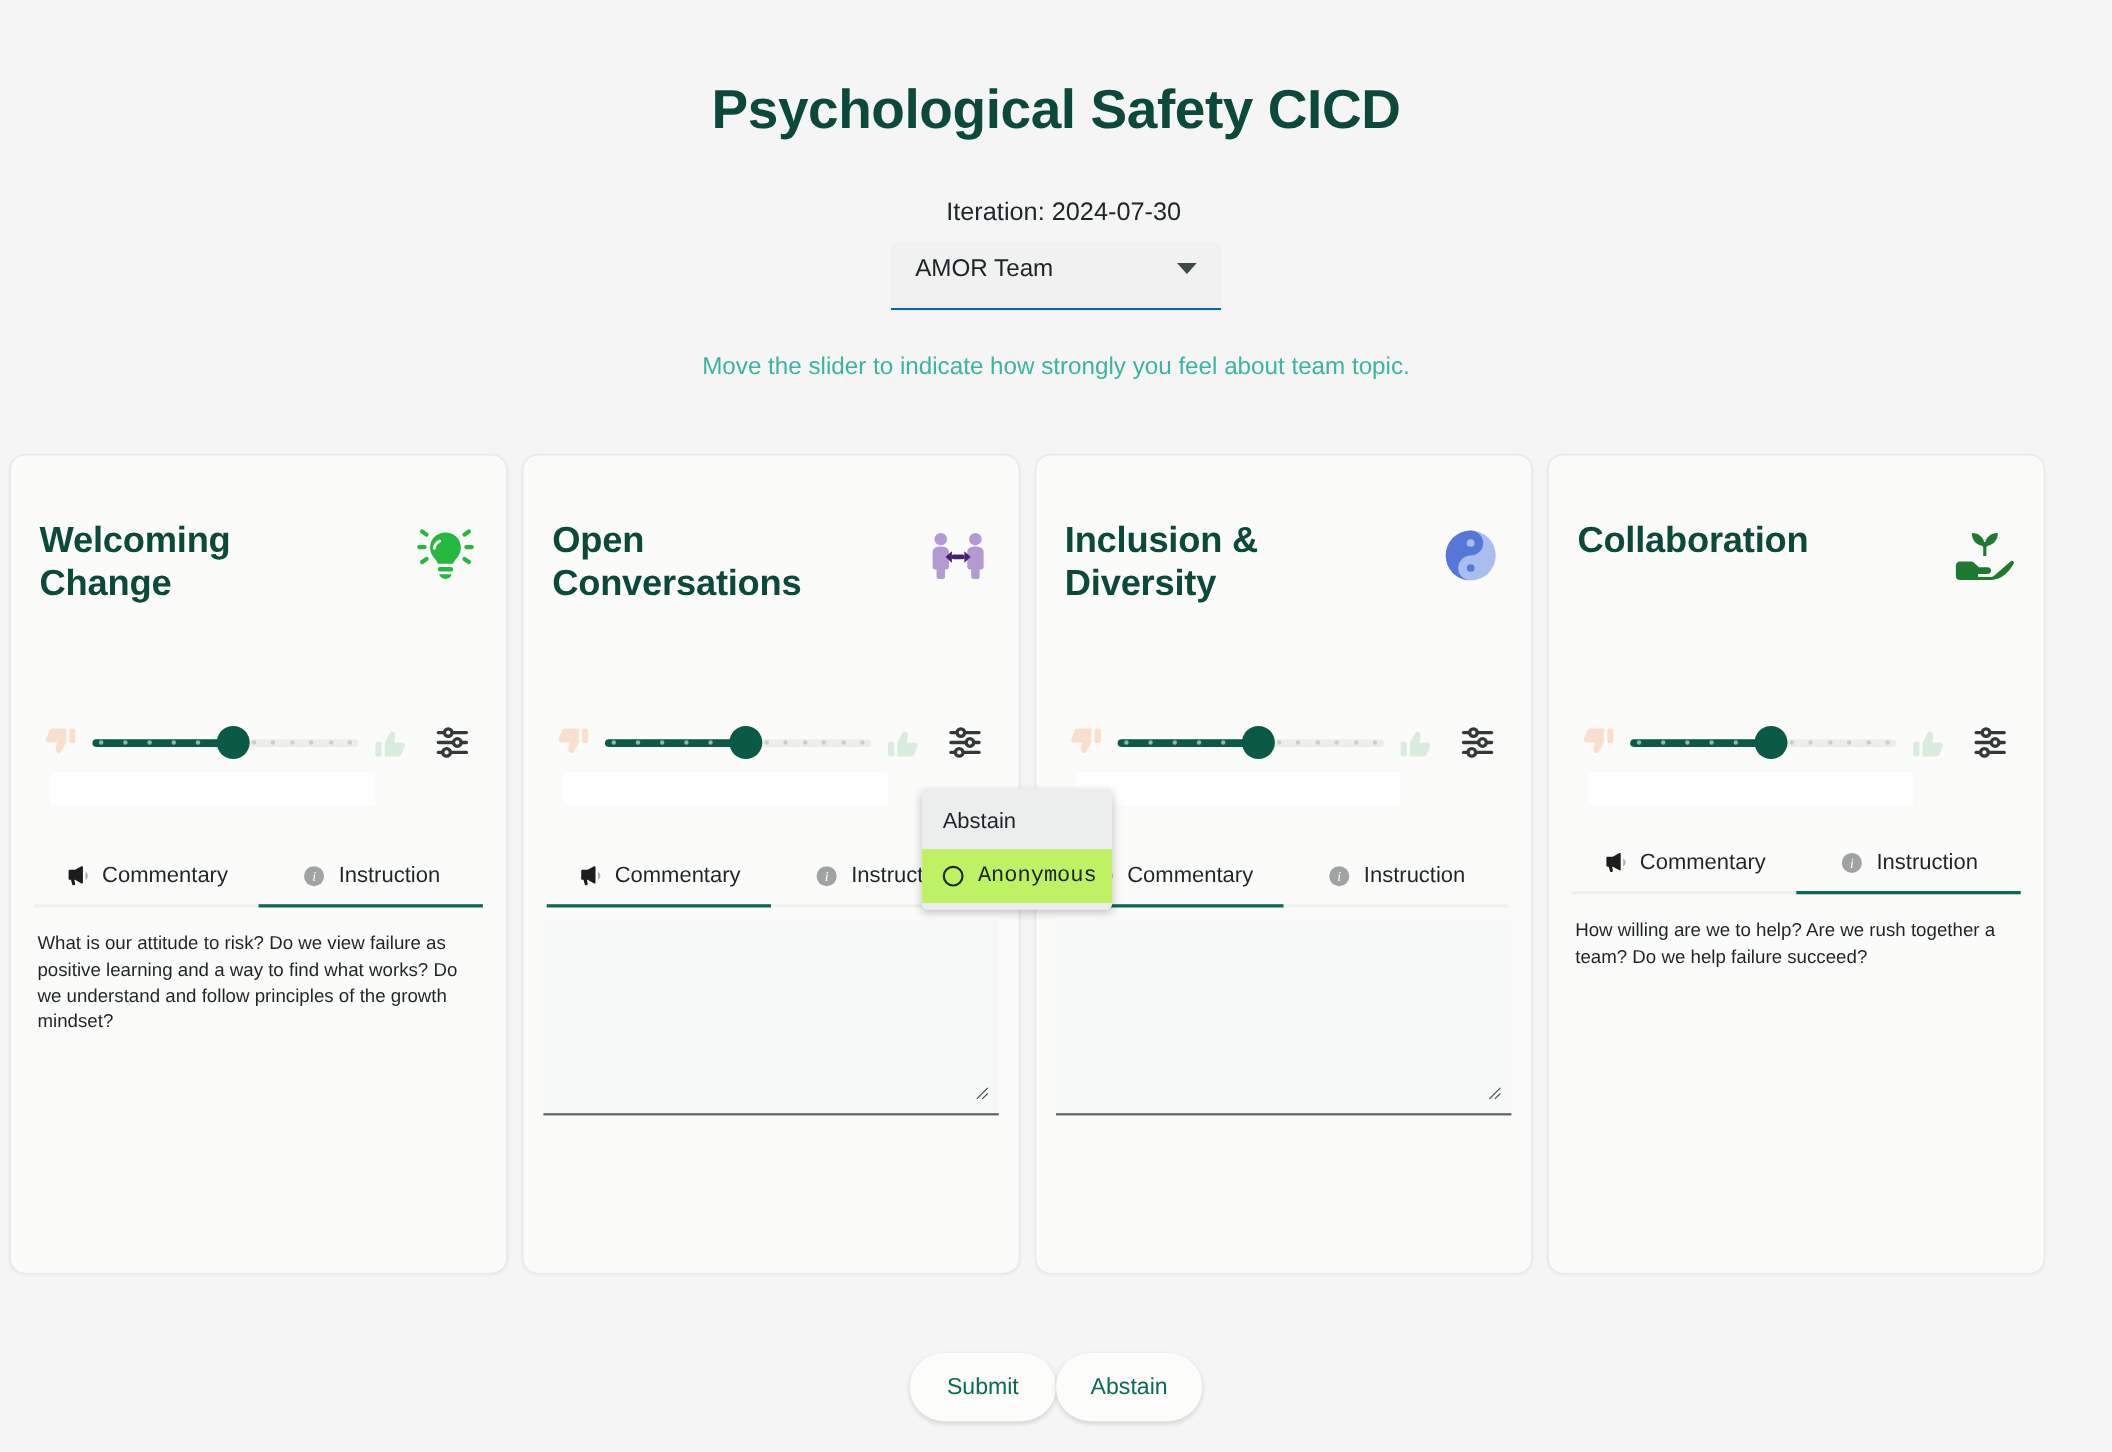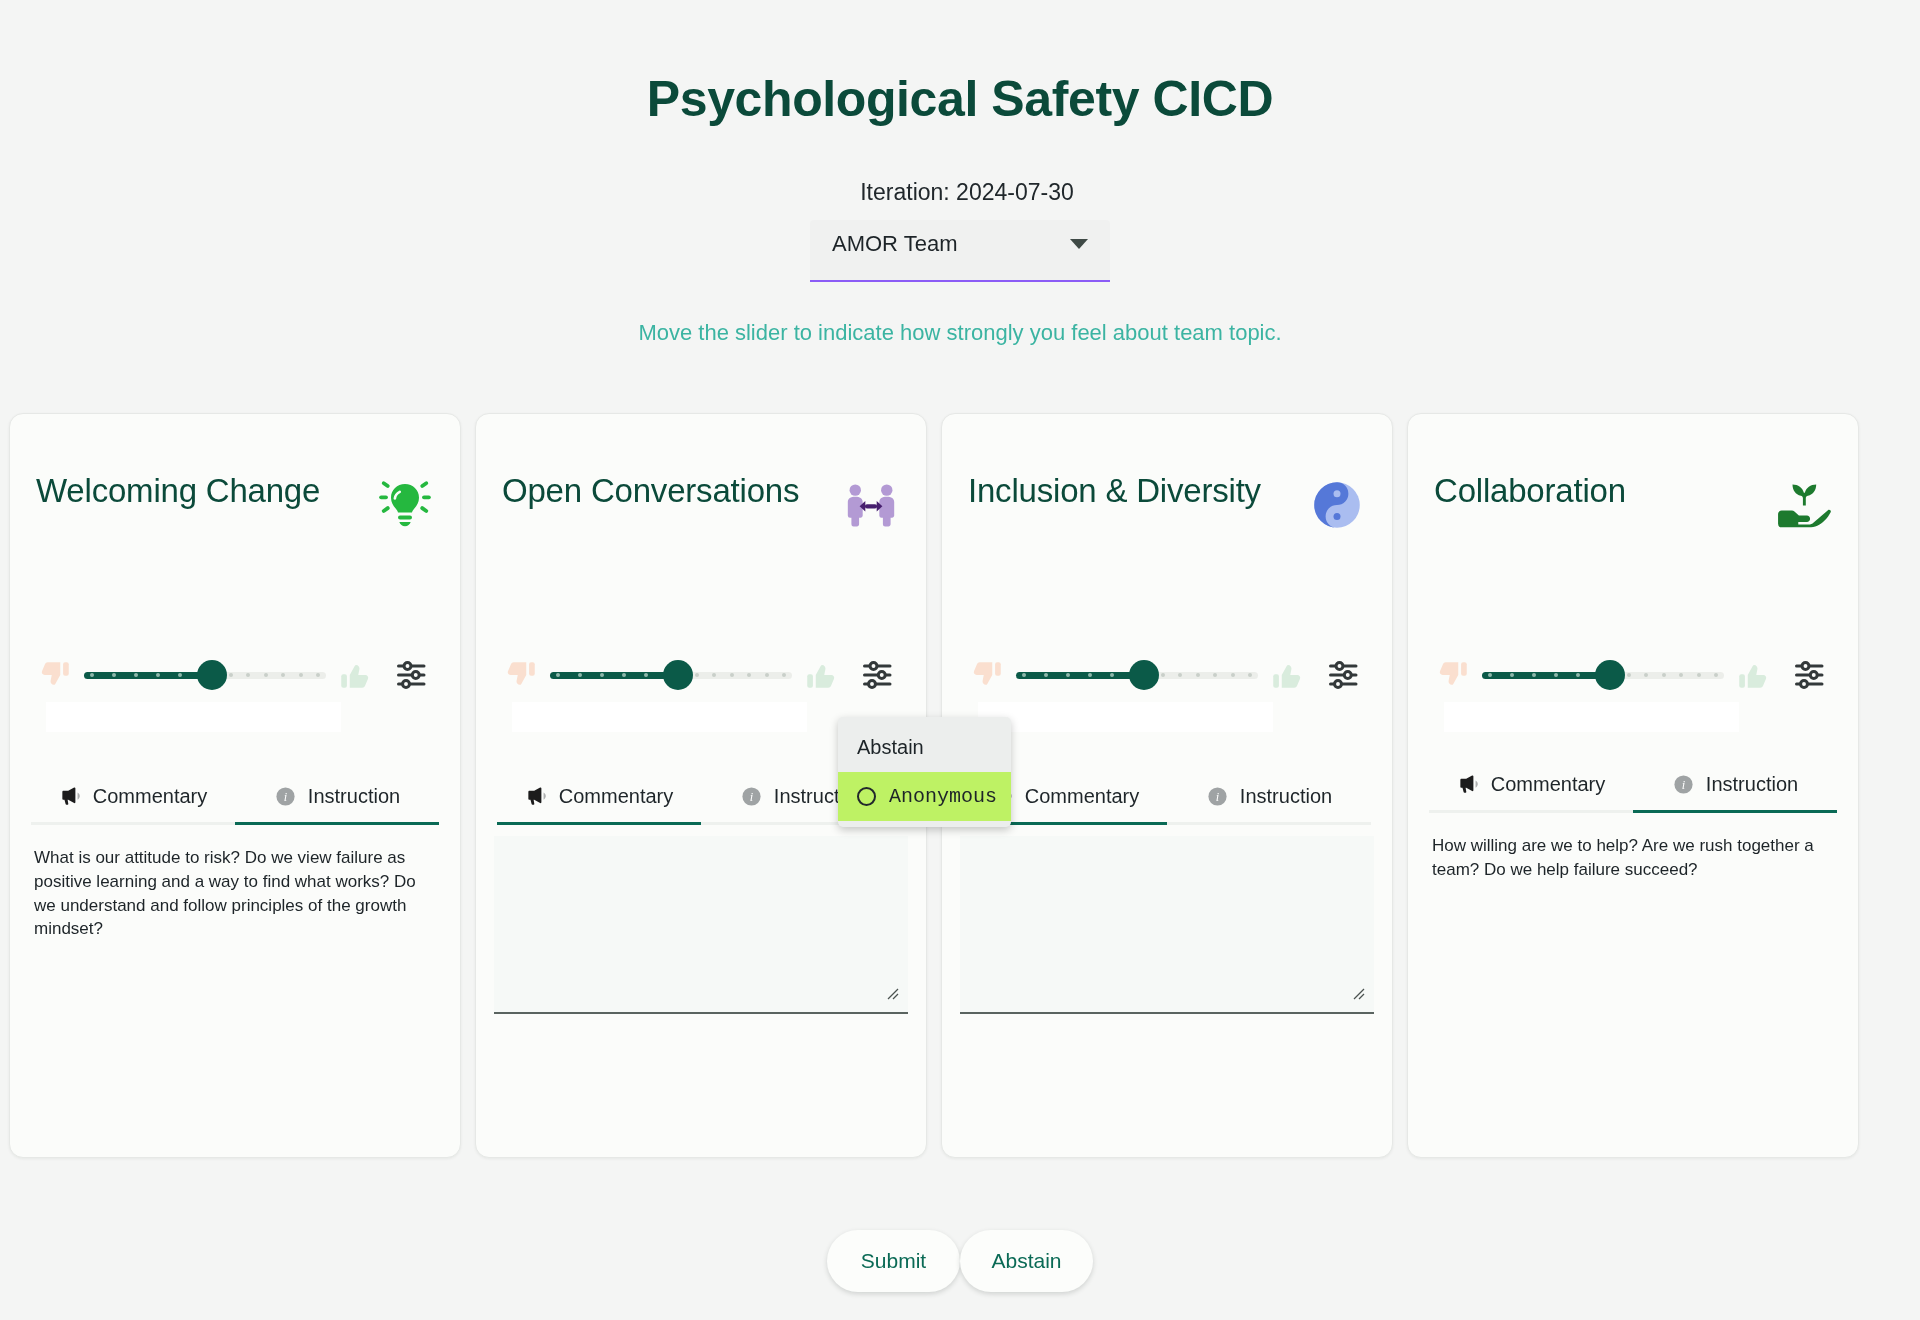--- a/index.html
+++ b/index.html
@@ -33,21 +33,21 @@
     font-size: 23px;
     margin-top: 52px;
     font-weight: 400;
     margin-left: 14px;
   }
   .select-wrap {
     margin: 14px auto 0 auto;
     width: 300px;
     height: 62px;
     background: #f0f1f0;
-    border-bottom: 2px solid #8b5cf6;
+    border-bottom: 2px solid #0369a1;
     display: flex;
     align-items: center;
     justify-content: space-between;
     padding: 0 22px 12px 22px;
     border-radius: 4px 4px 0 0;
     cursor: pointer;
   }
   .select-value { font-size: 22px; color: #1d2428; }
   .caret {
     width: 0; height: 0;
@@ -86,21 +86,21 @@
   .card-head {
     display: flex;
     align-items: flex-start;
     justify-content: space-between;
     padding-top: 58px;
     min-height: 130px;
   }
   .card-title {
     color: #0b4a3a;
     font-size: 33px;
-    font-weight: 400;
+    font-weight: 700;
     line-height: 1.17;
     max-width: 300px;
     letter-spacing: -0.2px;
   }
   .card-icon {
     width: 58px; height: 58px;
     flex: 0 0 58px;
     margin-top: 4px;
     display: flex; align-items: center; justify-content: center;
   }

